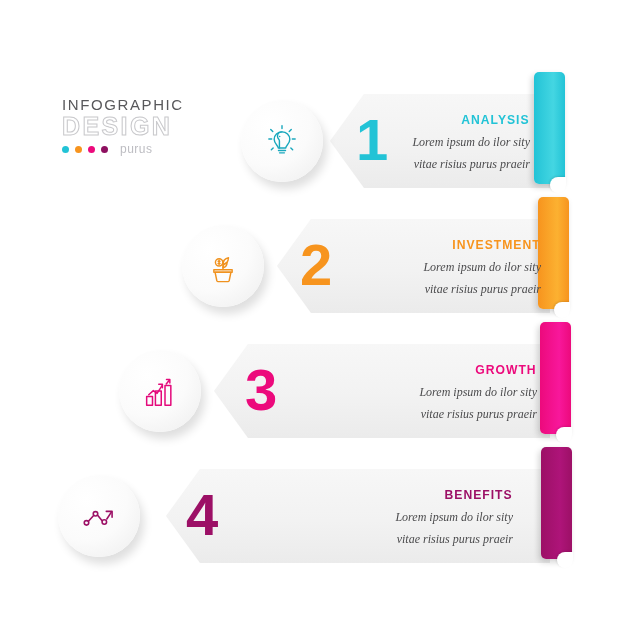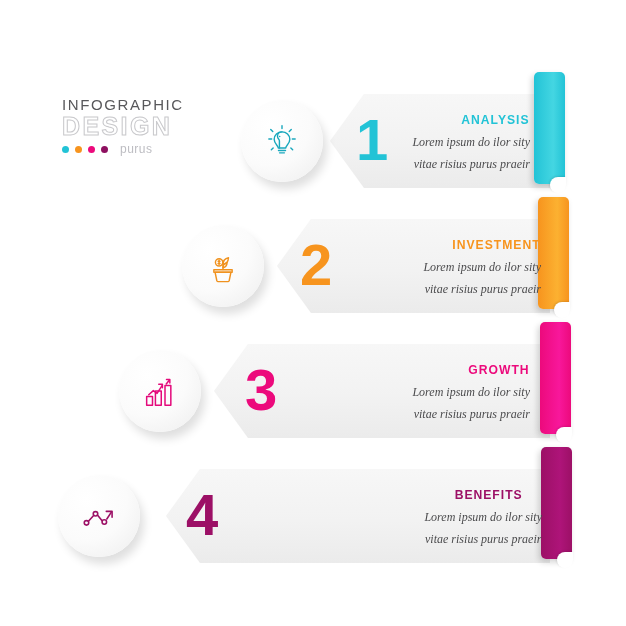--- a/index.html
+++ b/index.html
@@ -159,28 +159,28 @@
   #row2 .ribbon { left: 538px; }
   #row2 .badge  { left: 182px; }
   #row2 .step-num { left: 300px; }
   #row2 .txt    { right: 85px; }
 
   #row3 { left: 0; top: 338px; width: 626px; }
   #row3 .panel  { left: 214px; right: 76px; }
   #row3 .ribbon { left: 540px; }
   #row3 .badge  { left: 119px; }
   #row3 .step-num { left: 245px; }
-  #row3 .txt    { right: 96px; }
+  #row3 .txt    { right: 89px; }
 
   #row4 { left: 0; top: 463px; width: 626px; }
   #row4 .panel  { left: 166px; right: 76px; }
   #row4 .ribbon { left: 541px; }
   #row4 .badge  { left: 58px; }
   #row4 .step-num { left: 186px; }
-  #row4 .txt    { right: 84px; text-align: center; }
+  #row4 .txt    { right: 113px; }
 </style>
 </head>
 <body>
 
 <div id="canvas">
 
   <div class="logo">
     <div class="logo-line1">INFOGRAPHIC</div>
     <div class="logo-line2">DESIGN</div>
     <div class="logo-dots">

